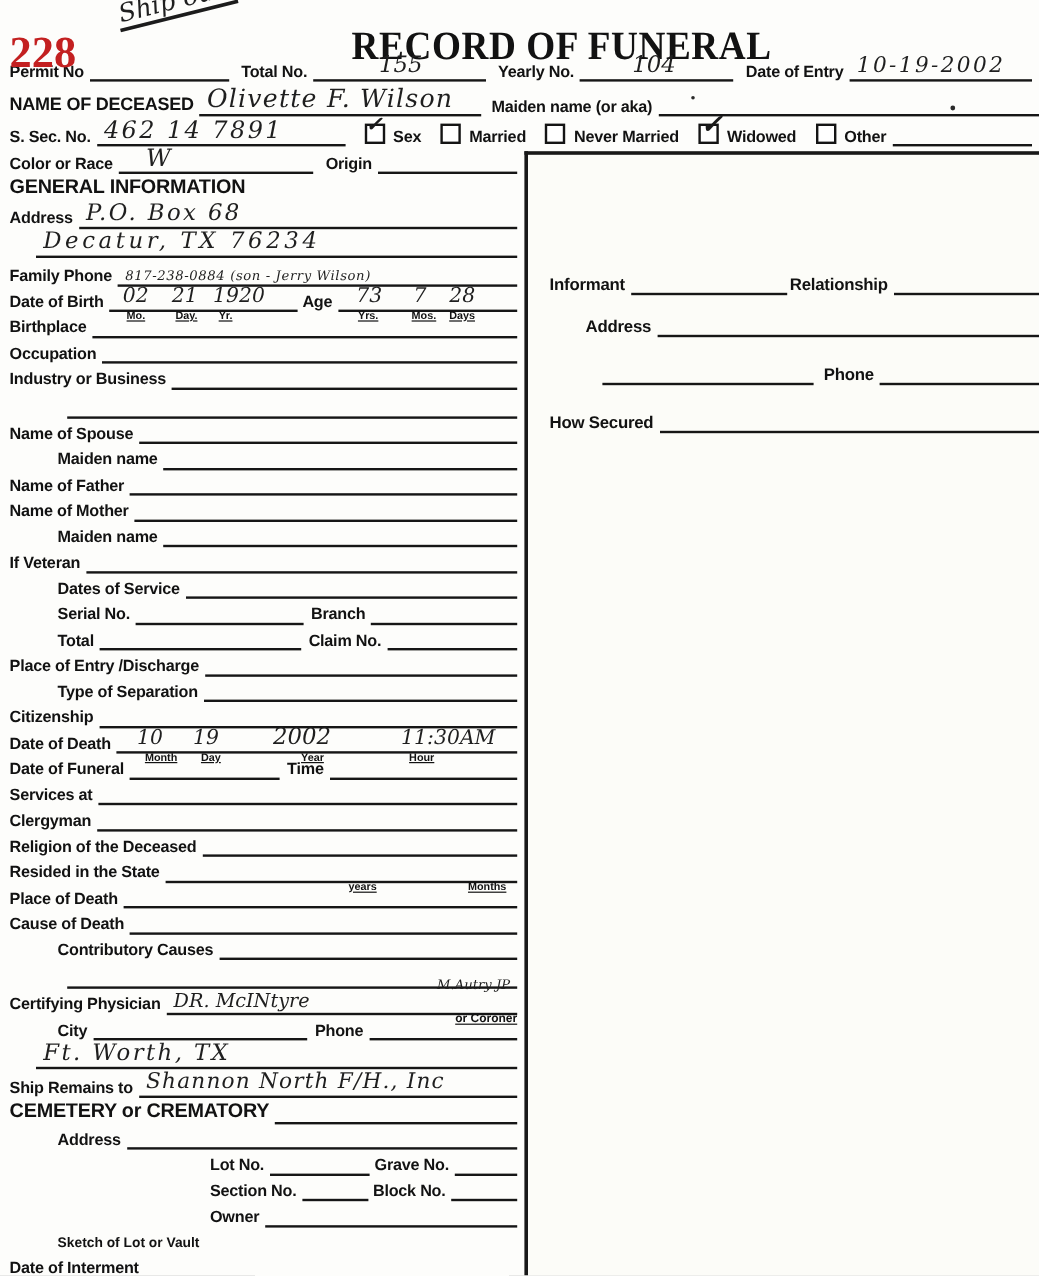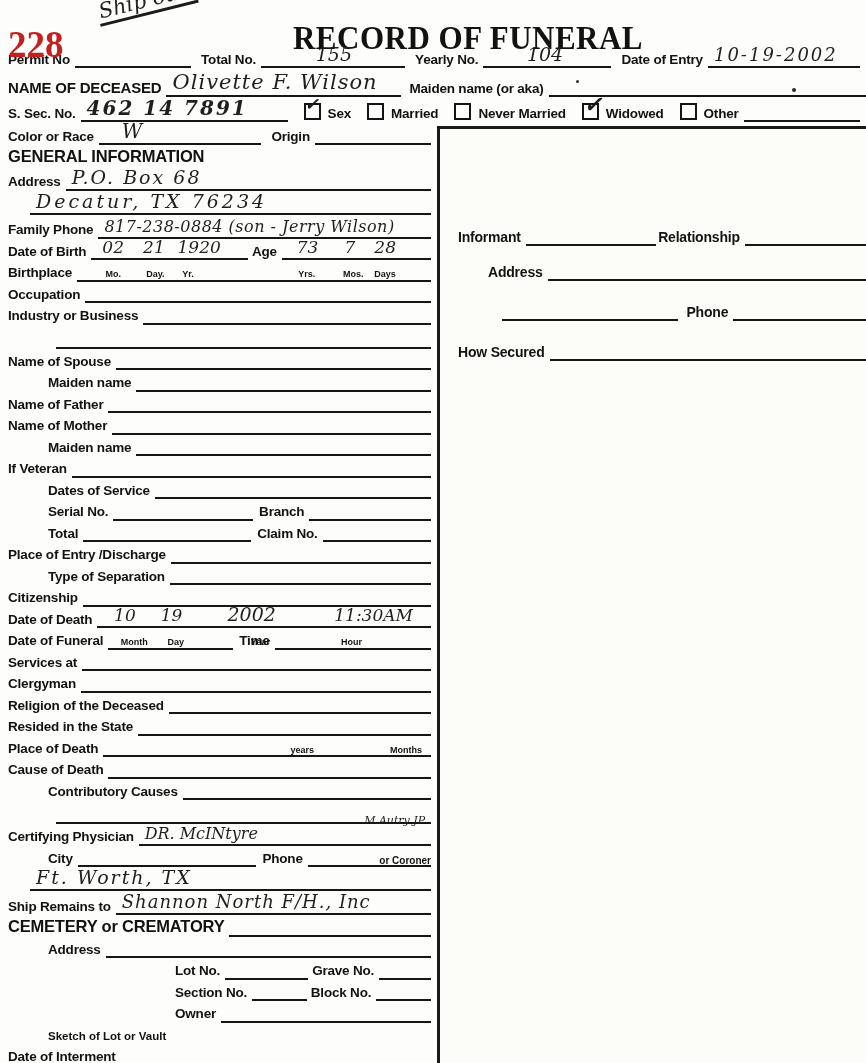--- a/index.html
+++ b/index.html
@@ -15,26 +15,26 @@
          letter-spacing:.5px;transform:scaleY(1.08);}
   .hdr-spacer{height:46px;}
   
   .row{display:flex;align-items:flex-end;padding:0 6px 0 8px;}
   .lbl{font-weight:700;font-size:13.5px;letter-spacing:-.2px;white-space:nowrap;
        line-height:1;padding-bottom:2px;}
   .lbl-lg{font-size:15px;}
   .heading{font-weight:700;font-size:16.5px;letter-spacing:-.2px;line-height:1;padding-bottom:2px;}
   .fline{flex:1 1 auto;border-bottom:2px solid #161616;position:relative;
          align-self:stretch;margin-left:5px;min-width:14px;}
-  .fline.noflex{flex:0 0 auto;font-weight:bold;}
+  .fline.noflex{flex:0 0 auto;}
   .hw{font-family:"DejaVu Serif",serif;font-style:italic;color:#1f1f1f;
       white-space:nowrap;line-height:1;}
   .fline>.hw{position:absolute;bottom:2px;left:6px;font-size:17px;}
-  .sub{position:absolute;top:100%;margin-top:12px;font-size:9px;font-weight:700;
-       letter-spacing:0;line-height:1;white-space:nowrap;}
+  .sub{position:absolute;top:100%;margin-top:1px;font-size:9px;font-weight:700;
+       letter-spacing:0;line-height:1;white-space:nowrap;text-decoration:underline;}
   .cb{flex:0 0 auto;width:13px;height:13px;border:2px solid #141414;position:relative;
       margin:0 7px 2px 16px;background:#fff;}
   .cb .mark{position:absolute;left:-1px;top:-9px;font-size:17px;font-weight:700;color:#1a1a1a;}
   .cb .mark.big{left:0;top:-12px;font-size:22px;}
   
   .leftcol{width:437px;}
   .lrow{height:21.5px;}
   .lrow.tall{height:24px;}
   .ind1{padding-left:48px;}
   .ind2{padding-left:56px;}
@@ -128,21 +128,21 @@
     </div>
     <div class="row lrow tall" style="padding-left:30px;border-radius:10px;">
       <span class="fline" style="margin-left:0;">
         <span class="hw" style="font-size:19px;letter-spacing:3px;">Decatur, TX 76234</span>
       </span>
     </div>
 
     <div class="row lrow tall">
       <span class="lbl">Family Phone</span>
       <span class="fline">
-        <span class="hw" style="font-size:16px;letter-spacing:.5px;">817-238-0884 (son - Jerry Wilson)</span>
+        <span class="hw" style="font-size:11px;letter-spacing:.5px;">817-238-0884 (son - Jerry Wilson)</span>
       </span>
     </div>
 
     <div class="row lrow">
       <span class="lbl">Date of Birth</span>
       <span class="fline" style="flex:1.05;">
         <span class="hw" style="left:7%;">02</span>
         <span class="hw" style="left:33%;">21</span>
         <span class="hw" style="left:55%;">1920</span>
         <span class="sub" style="left:9%;">Mo.</span>

